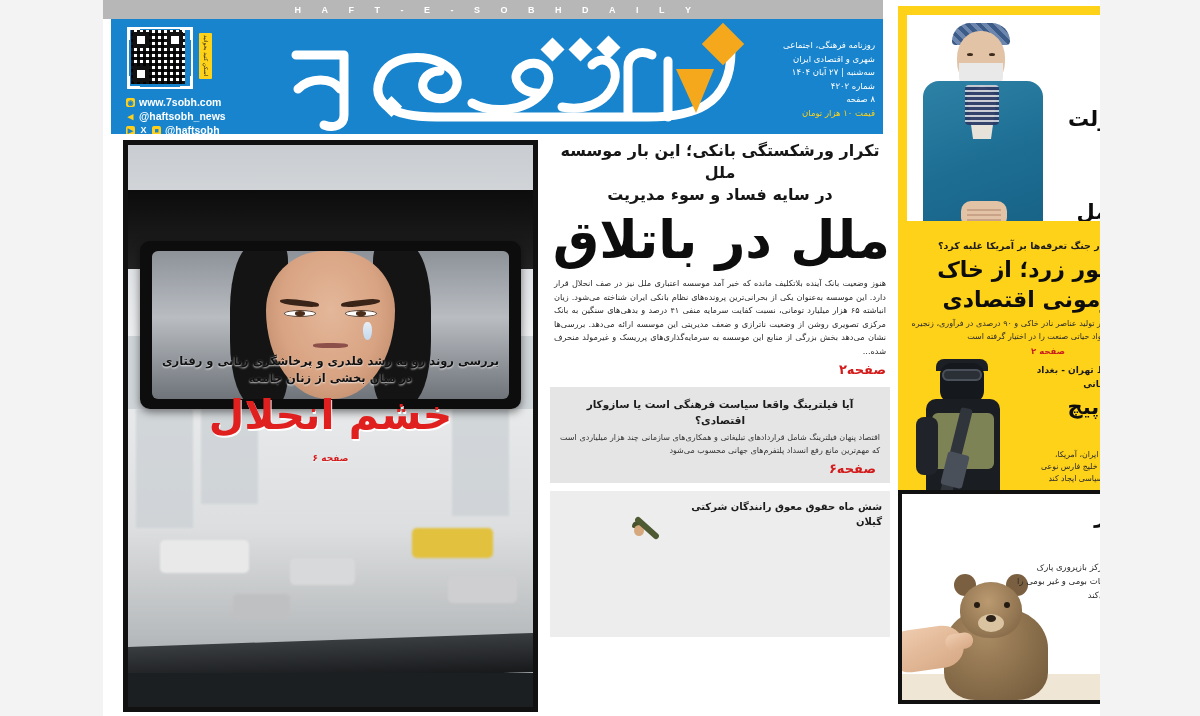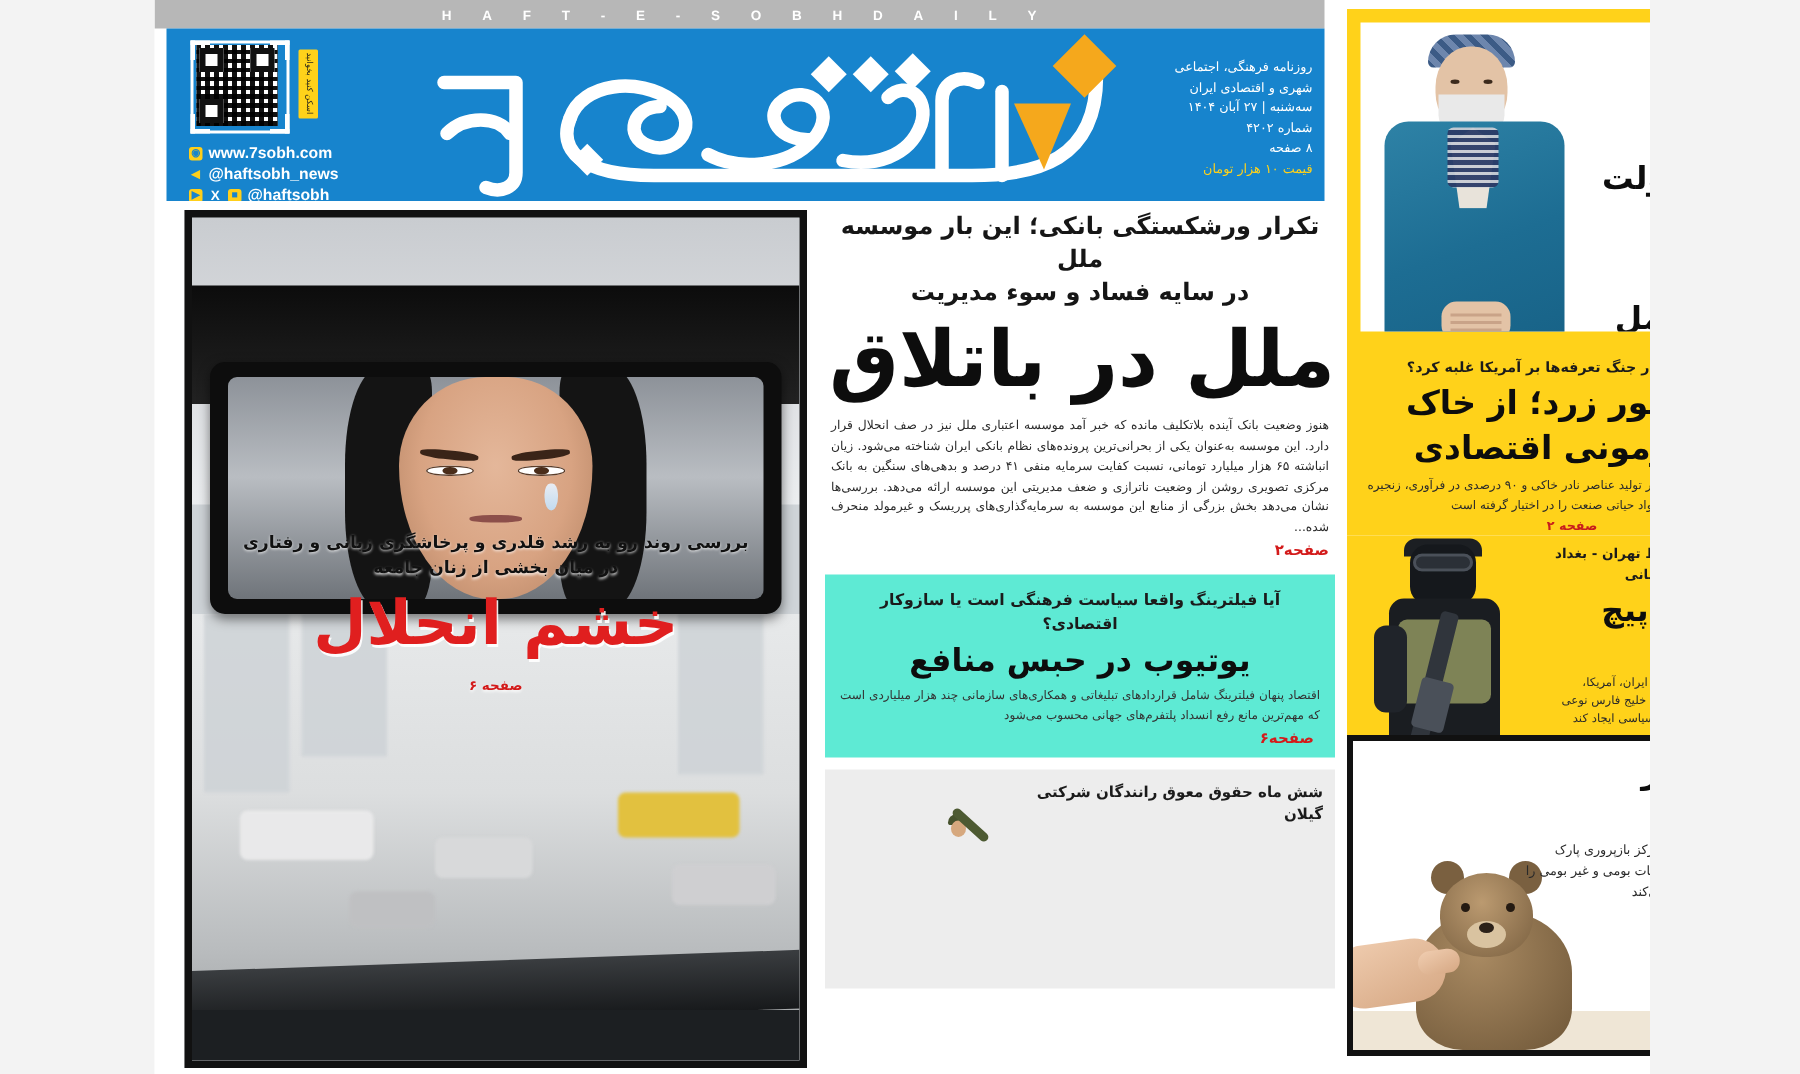--- a/index.html
+++ b/index.html
@@ -155,23 +155,23 @@
     font-size:52px;line-height:57px;margin-top:6px;letter-spacing:-2px;
   }
   .lead-sub{
     margin-top:14px;text-align:center;direction:rtl;font-size:11.5px;line-height:19px;
     font-weight:700;color:#1b1b1b;padding:0 4px;
   }
   .lead-body{
     margin-top:8px;direction:rtl;text-align:justify;font-size:8.2px;line-height:13.5px;
     color:#2a2a2a;padding:0 4px;
   }
-  .pg{color:#d31b1b;font-weight:700;font-size:10px;text-align:right;margin-top:4px;padding:0 4px;direction:rtl;}
-
-  .box{background:#5eead4;margin-top:10px;padding:9px 10px 7px;direction:rtl;}
+  .pg{color:#d31b1b;font-weight:700;font-size:13px;text-align:right;margin-top:4px;padding:0 4px;direction:rtl;}
+
+  .box{background:#e5e5e5;margin-top:10px;padding:9px 10px 7px;direction:rtl;}
   .box-kicker{text-align:center;font-size:10.5px;line-height:16px;font-weight:700;color:#1b1b1b;}
   .box-title{text-align:center;font-size:21px;line-height:27px;font-weight:700;color:#0d0d0d;margin-top:3px;letter-spacing:-.5px;}
   .box-body{margin-top:4px;font-size:8px;line-height:12.5px;color:#333;text-align:justify;}
 
   .forest{position:relative;background:#ededed;margin-top:8px;height:146px;overflow:hidden;}
   .forest-txt{position:absolute;right:8px;top:8px;width:205px;direction:rtl;text-align:right;}
   .forest-kicker{font-size:10px;line-height:15px;font-weight:700;color:#1b1b1b;}
   .forest-img{position:absolute;left:0;bottom:0;width:128px;height:140px;}
   .soldier{position:absolute;bottom:24px;width:26px;height:78px;}
   .sold-head{position:absolute;left:8px;top:6px;width:10px;height:11px;border-radius:50%;background:#d6a87e;}
@@ -389,21 +389,20 @@
     <div>
       <div class="lead-kicker">تکرار ورشکستگی بانکی؛ این بار موسسه ملل</div>
       <div class="lead-kicker">در سایه فساد و سوء مدیریت</div>
       <div class="lead-title">ملل در باتلاق</div>
       <div class="lead-body">هنوز وضعیت بانک آینده بلاتکلیف مانده که خبر آمد موسسه اعتباری ملل نیز در صف انحلال قرار دارد. این موسسه به‌عنوان یکی از بحرانی‌ترین پرونده‌های نظام بانکی ایران شناخته می‌شود. زیان انباشته ۶۵ هزار میلیارد تومانی، نسبت کفایت سرمایه منفی ۴۱ درصد و بدهی‌های سنگین به بانک مرکزی تصویری روشن از وضعیت ناترازی و ضعف مدیریتی این موسسه ارائه می‌دهد. بررسی‌ها نشان می‌دهد بخش بزرگی از منابع این موسسه به سرمایه‌گذاری‌های پرریسک و غیرمولد منحرف شده...</div>
       <div class="pg">صفحه۲</div>
     </div>
 
     <div class="box">
       <div class="box-kicker">آیا فیلترینگ واقعا سیاست فرهنگی است یا سازوکار اقتصادی؟</div>
-      <div class="box-title">یوتیوب در حبس منافع</div>
       <div class="box-body">اقتصاد پنهان فیلترینگ شامل قراردادهای تبلیغاتی و همکاری‌های سازمانی چند هزار میلیاردی است که مهم‌ترین مانع رفع انسداد پلتفرم‌های جهانی محسوب می‌شود</div>
       <div class="pg">صفحه۶</div>
     </div>
 
     <div class="forest">
       <div class="forest-img">
 
         <div class="soldier" style="left:76px;bottom:34px;height:84px;">
           <div class="sold-cap"></div>
             <div class="sold-head"></div>

